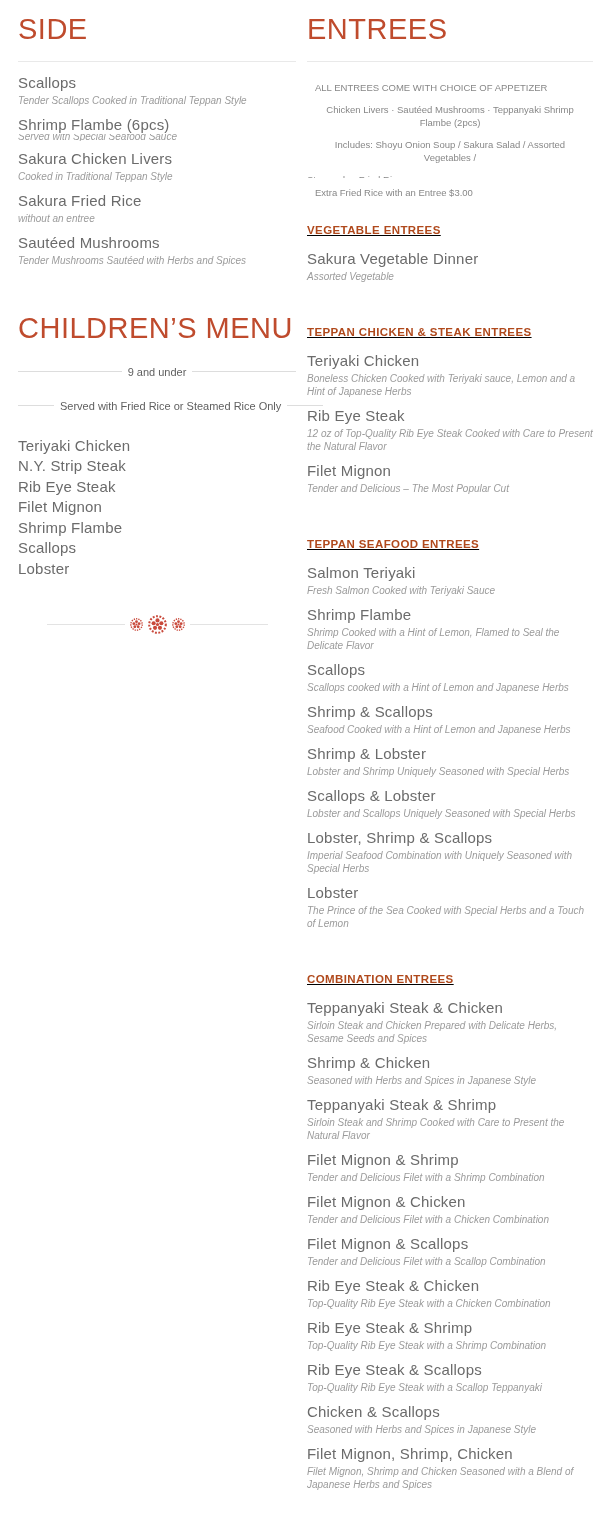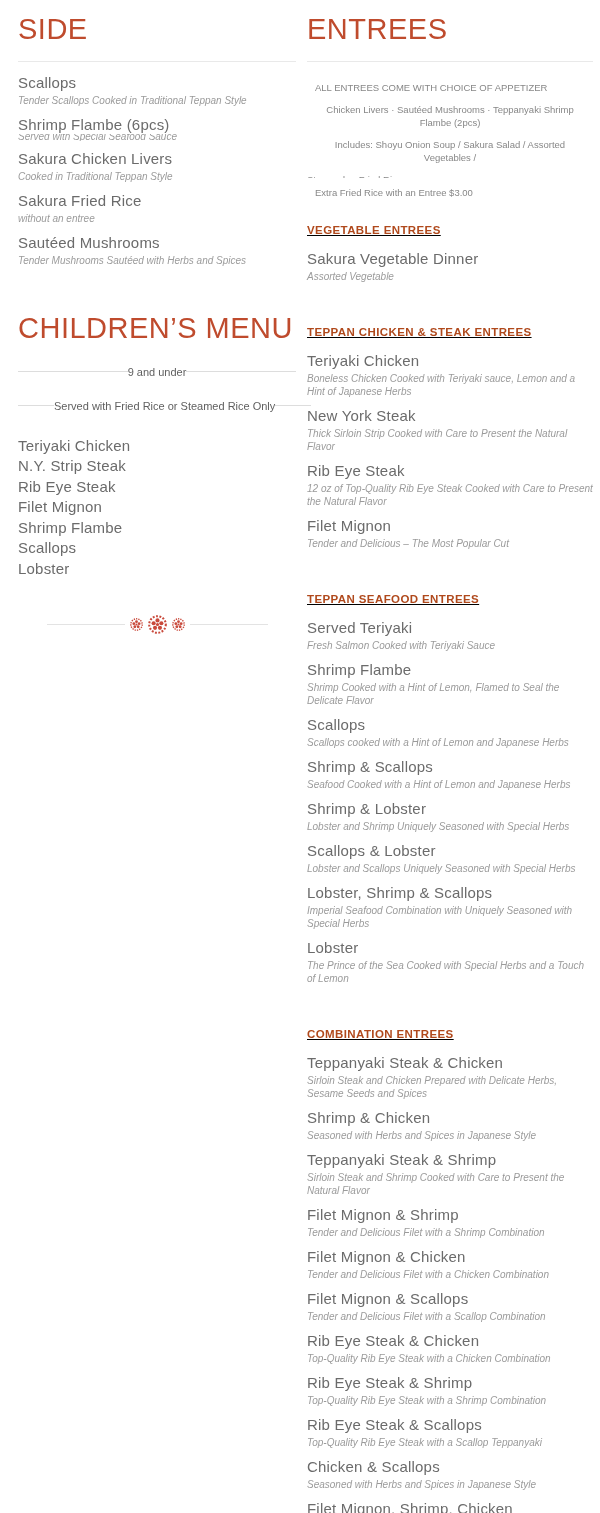--- a/index.html
+++ b/index.html
@@ -32,21 +32,21 @@
   }
   .clip-mid{height:7px;overflow:hidden;}
   .clip-mid .item-desc{margin-top:-4px;}
   .clip-top{height:5px;overflow:hidden;}
   .clip-top .intro-line{margin:0;}
 
   
   .side-items{margin-top:12px;}
   .children-section{margin-top:46px;}
   .note-row{
-    display:flex;align-items:center;gap:0;
+    display:flex;align-items:center;gap:6px;
     font-size:11px;color:#5f5f5f;margin-top:22px;
   }
   .note-row .line{flex:1;height:1px;background:#dddddd;}
   .note-row.narrow-lines .line{flex:0 0 36px;}
   .note-row .note-text{white-space:nowrap;}
   .children-items{margin-top:24px;}
   .children-item{
     font-size:15px;color:#6b6b6b;line-height:20.5px;letter-spacing:.2px;
   }
 
@@ -193,41 +193,37 @@
   <div class="sub-section">
     <div class="sub-heading-wrap">
       <h2 class="sub-heading">TEPPAN CHICKEN &amp; STEAK ENTREES</h2>
     </div>
     <div class="sub-items">
       <div class="menu-item">
         <div class="item-name">Teriyaki Chicken</div>
         <div class="item-desc">Boneless Chicken Cooked with Teriyaki sauce, Lemon and a Hint of Japanese Herbs</div>
       </div>
       <div class="menu-item">
-        <div class="item-name">New York Steak</div>
-        <div class="item-desc">Thick Sirloin Strip Cooked with Care to Present the Natural Flavor</div>
-      </div>
-      <div class="menu-item">
         <div class="item-name">Rib Eye Steak</div>
         <div class="item-desc">12 oz of Top-Quality Rib Eye Steak Cooked with Care to Present the Natural Flavor</div>
       </div>
       <div class="menu-item">
         <div class="item-name">Filet Mignon</div>
         <div class="item-desc">Tender and Delicious – The Most Popular Cut</div>
       </div>
     </div>
   </div>
 
   <div class="sub-section">
     <div class="sub-heading-wrap">
       <h2 class="sub-heading">TEPPAN SEAFOOD ENTREES</h2>
     </div>
     <div class="sub-items">
       <div class="menu-item">
-        <div class="item-name">Served Teriyaki</div>
+        <div class="item-name">Salmon Teriyaki</div>
         <div class="item-desc">Fresh Salmon Cooked with Teriyaki Sauce</div>
       </div>
       <div class="menu-item">
         <div class="item-name">Shrimp Flambe</div>
         <div class="item-desc">Shrimp Cooked with a Hint of Lemon, Flamed to Seal the Delicate Flavor</div>
       </div>
       <div class="menu-item">
         <div class="item-name">Scallops</div>
         <div class="item-desc">Scallops cooked with a Hint of Lemon and Japanese Herbs</div>
       </div>

